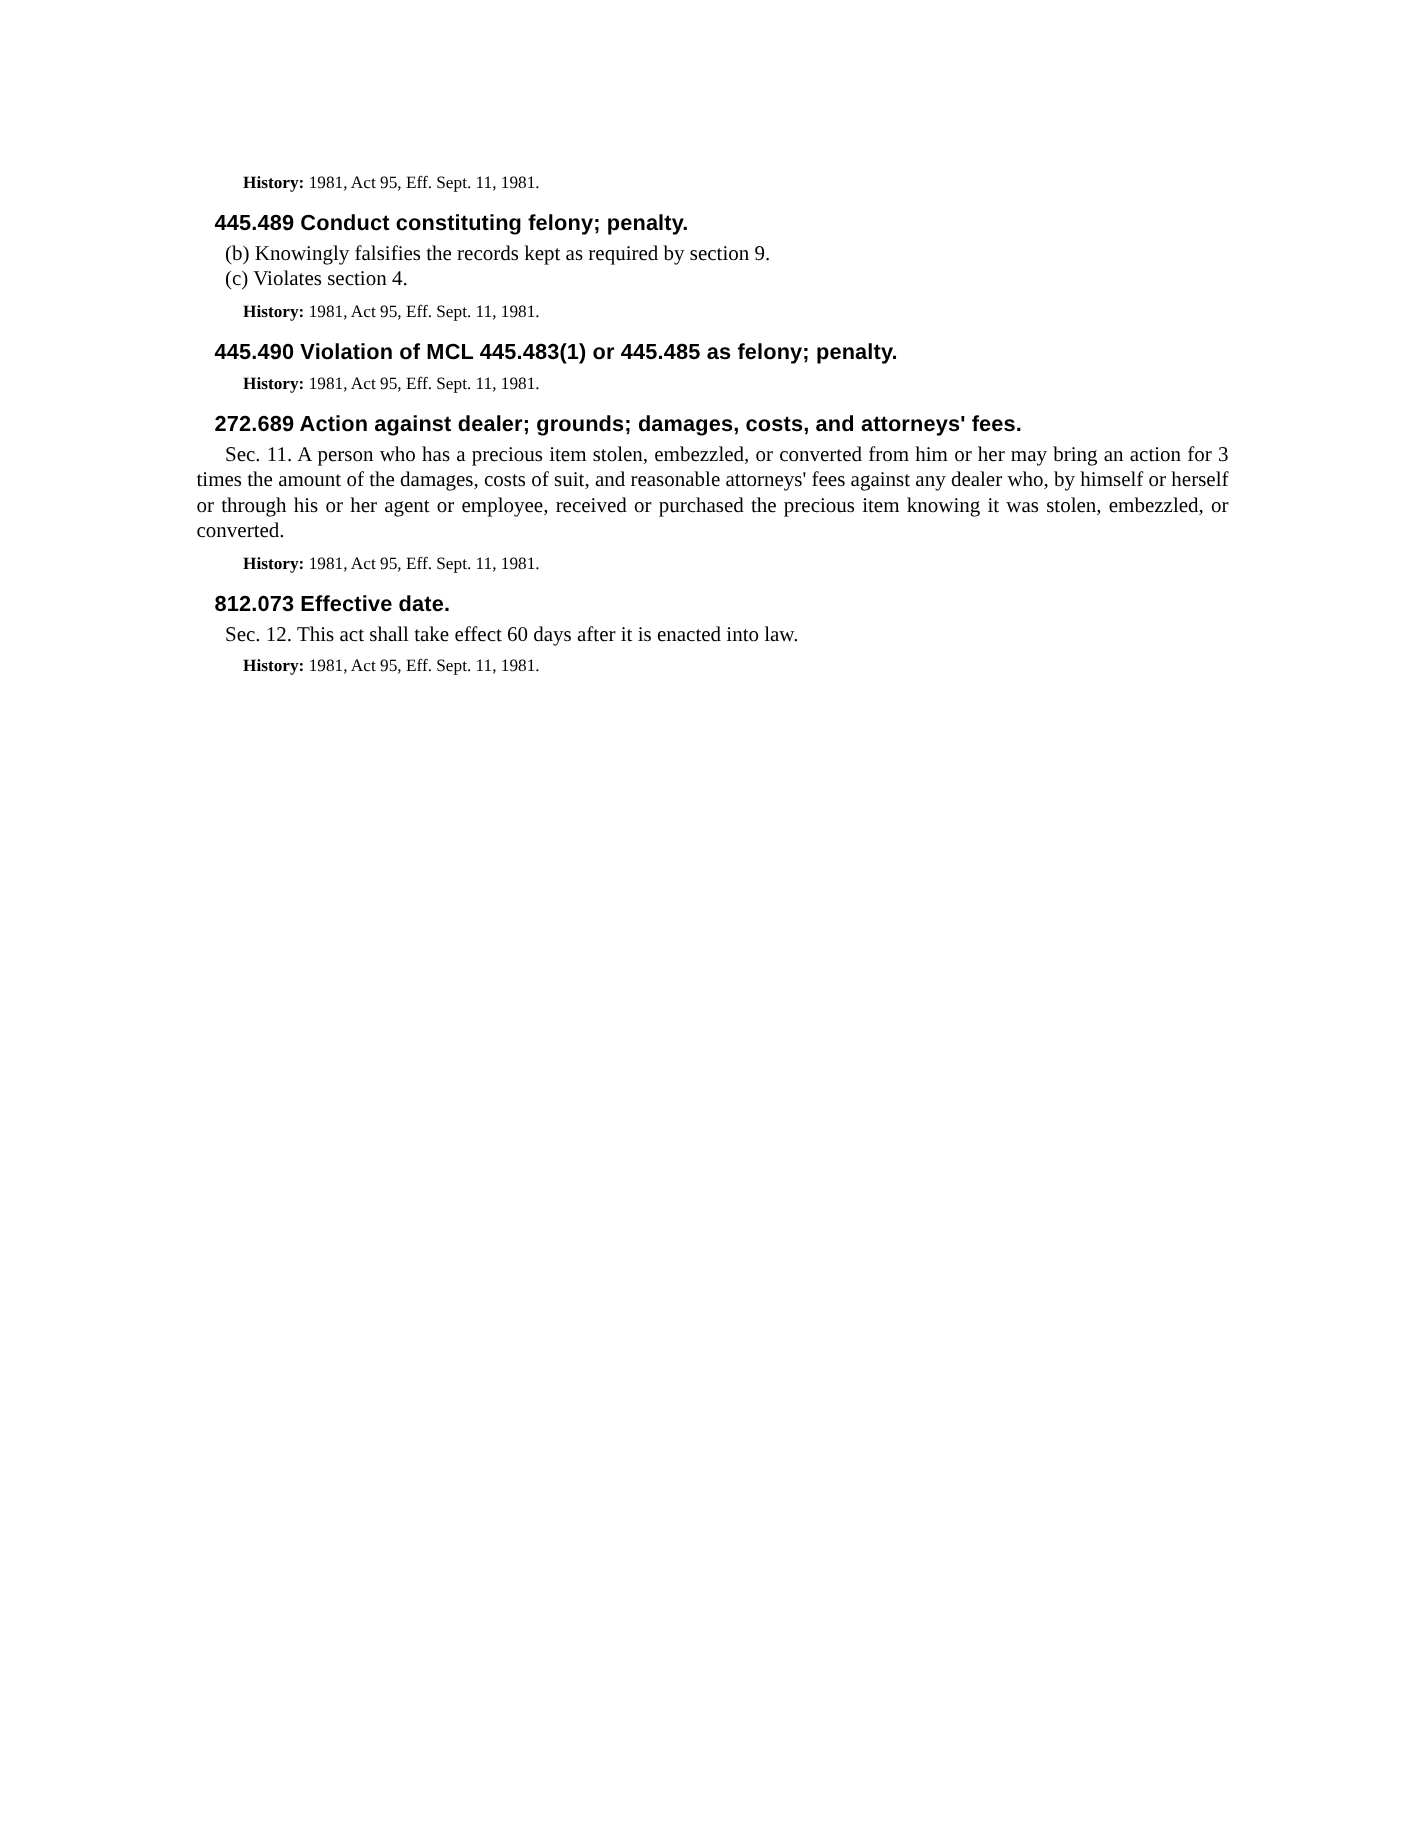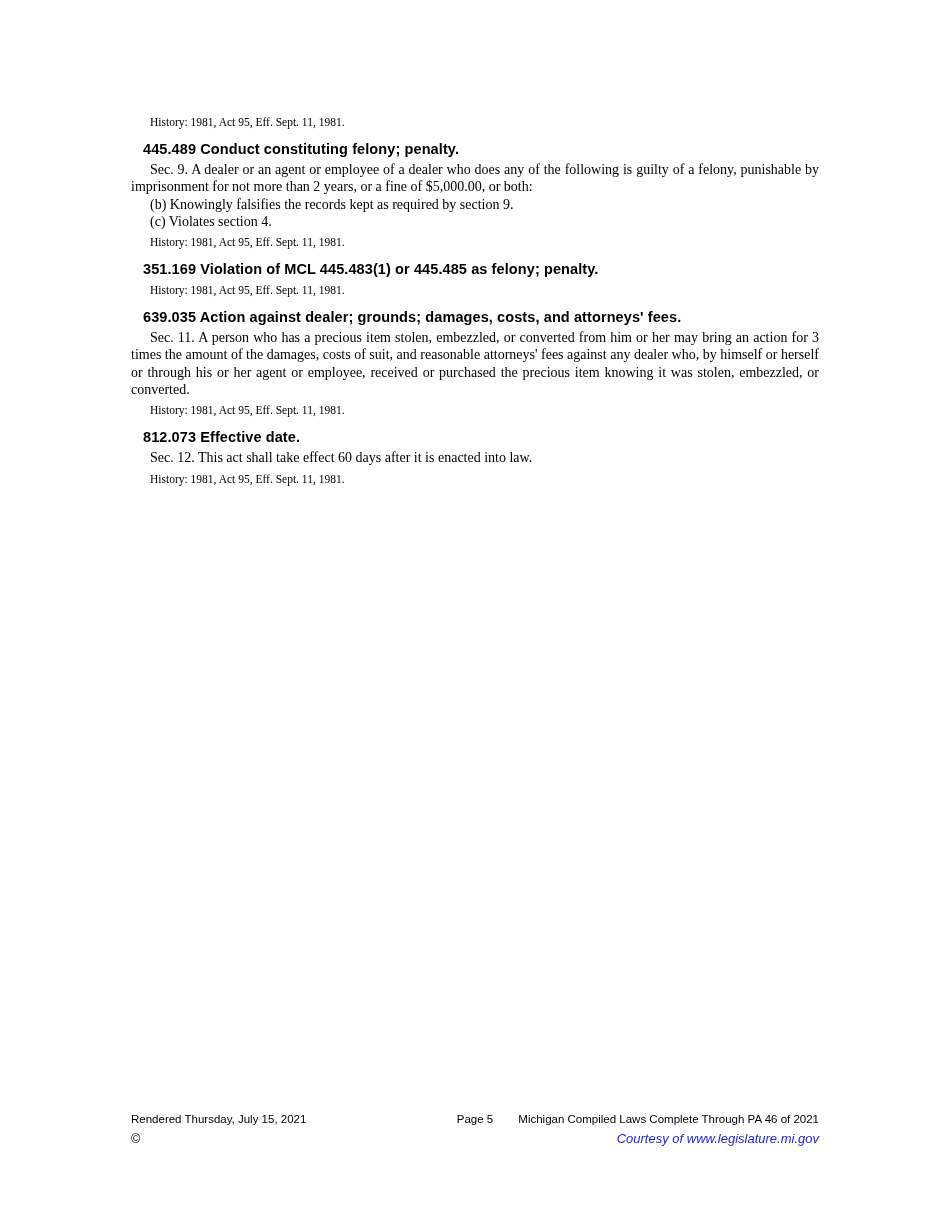--- a/index.html
+++ b/index.html
@@ -24,21 +24,22 @@
   }
   .history {
     font-family: "Liberation Serif", serif;
     font-size: 11.5px;
     line-height: 14px;
     margin: 5px 0 0 0;
     text-indent: 19px;
     text-align: left;
   }
   .history .history-label {
-    font-weight: normal;
+    font-weight: bold;
+    margin-left: 12px;
   }
   .section-heading {
     font-family: "Liberation Sans", sans-serif;
     font-weight: bold;
     font-size: 14.5px;
     line-height: 17px;
     margin: 12px 0 3px 12px;
     letter-spacing: 0.1px;
   }
   .body-par {
@@ -87,61 +88,49 @@
 <div class="page">
   <div class="content">
 
     <p class="history">
       <span class="history-label">History:</span>
       <span>1981, Act 95, Eff. Sept. 11, 1981.</span>
     </p>
 
     <div>
       <h2 class="section-heading">445.489 Conduct constituting felony; penalty.</h2>
-      <p class="body-par">Sec. 9. A dealer or an agent or employee of a dealer who does any of the following is guilty of a felony, punishable by imprisonment for not more than 2 years, or a fine of $5,000.00, or both:</p>
       <p class="body-par">(b) Knowingly falsifies the records kept as required by section 9.</p>
       <p class="body-par">(c) Violates section 4.</p>
       <p class="history">
         <span class="history-label">History:</span>
         <span>1981, Act 95, Eff. Sept. 11, 1981.</span>
       </p>
     </div>
 
     <div>
-      <h2 class="section-heading">351.169 Violation of MCL 445.483(1) or 445.485 as felony; penalty.</h2>
+      <h2 class="section-heading">445.490 Violation of MCL 445.483(1) or 445.485 as felony; penalty.</h2>
       <p class="history">
         <span class="history-label">History:</span>
         <span>1981, Act 95, Eff. Sept. 11, 1981.</span>
       </p>
     </div>
 
     <div>
-      <h2 class="section-heading">639.035 Action against dealer; grounds; damages, costs, and attorneys' fees.</h2>
+      <h2 class="section-heading">272.689 Action against dealer; grounds; damages, costs, and attorneys' fees.</h2>
       <p class="body-par">Sec. 11. A person who has a precious item stolen, embezzled, or converted from him or her may bring an action for 3 times the amount of the damages, costs of suit, and reasonable attorneys' fees against any dealer who, by himself or herself or through his or her agent or employee, received or purchased the precious item knowing it was stolen, embezzled, or converted.</p>
       <p class="history">
         <span class="history-label">History:</span>
         <span>1981, Act 95, Eff. Sept. 11, 1981.</span>
       </p>
     </div>
 
     <div>
       <h2 class="section-heading">812.073 Effective date.</h2>
       <p class="body-par">Sec. 12. This act shall take effect 60 days after it is enacted into law.</p>
       <p class="history">
         <span class="history-label">History:</span>
         <span>1981, Act 95, Eff. Sept. 11, 1981.</span>
       </p>
     </div>
 
   </div>
 
-  <div class="footer">
-    <div class="footer-row-1">
-      <span class="footer-left">Rendered Thursday, July 15, 2021</span>
-      <span class="footer-center">Page 5</span>
-      <span class="footer-right">Michigan Compiled Laws Complete Through PA 46 of 2021</span>
-    </div>
-    <div class="footer-row-2">
-      <span class="copyright-symbol">©</span>
-      <a href="#" class="courtesy-link" style="color: rgb(34, 34, 221);">Courtesy of www.legislature.mi.gov</a>
-    </div>
-  </div>
 </div>
 
 </body></html>

